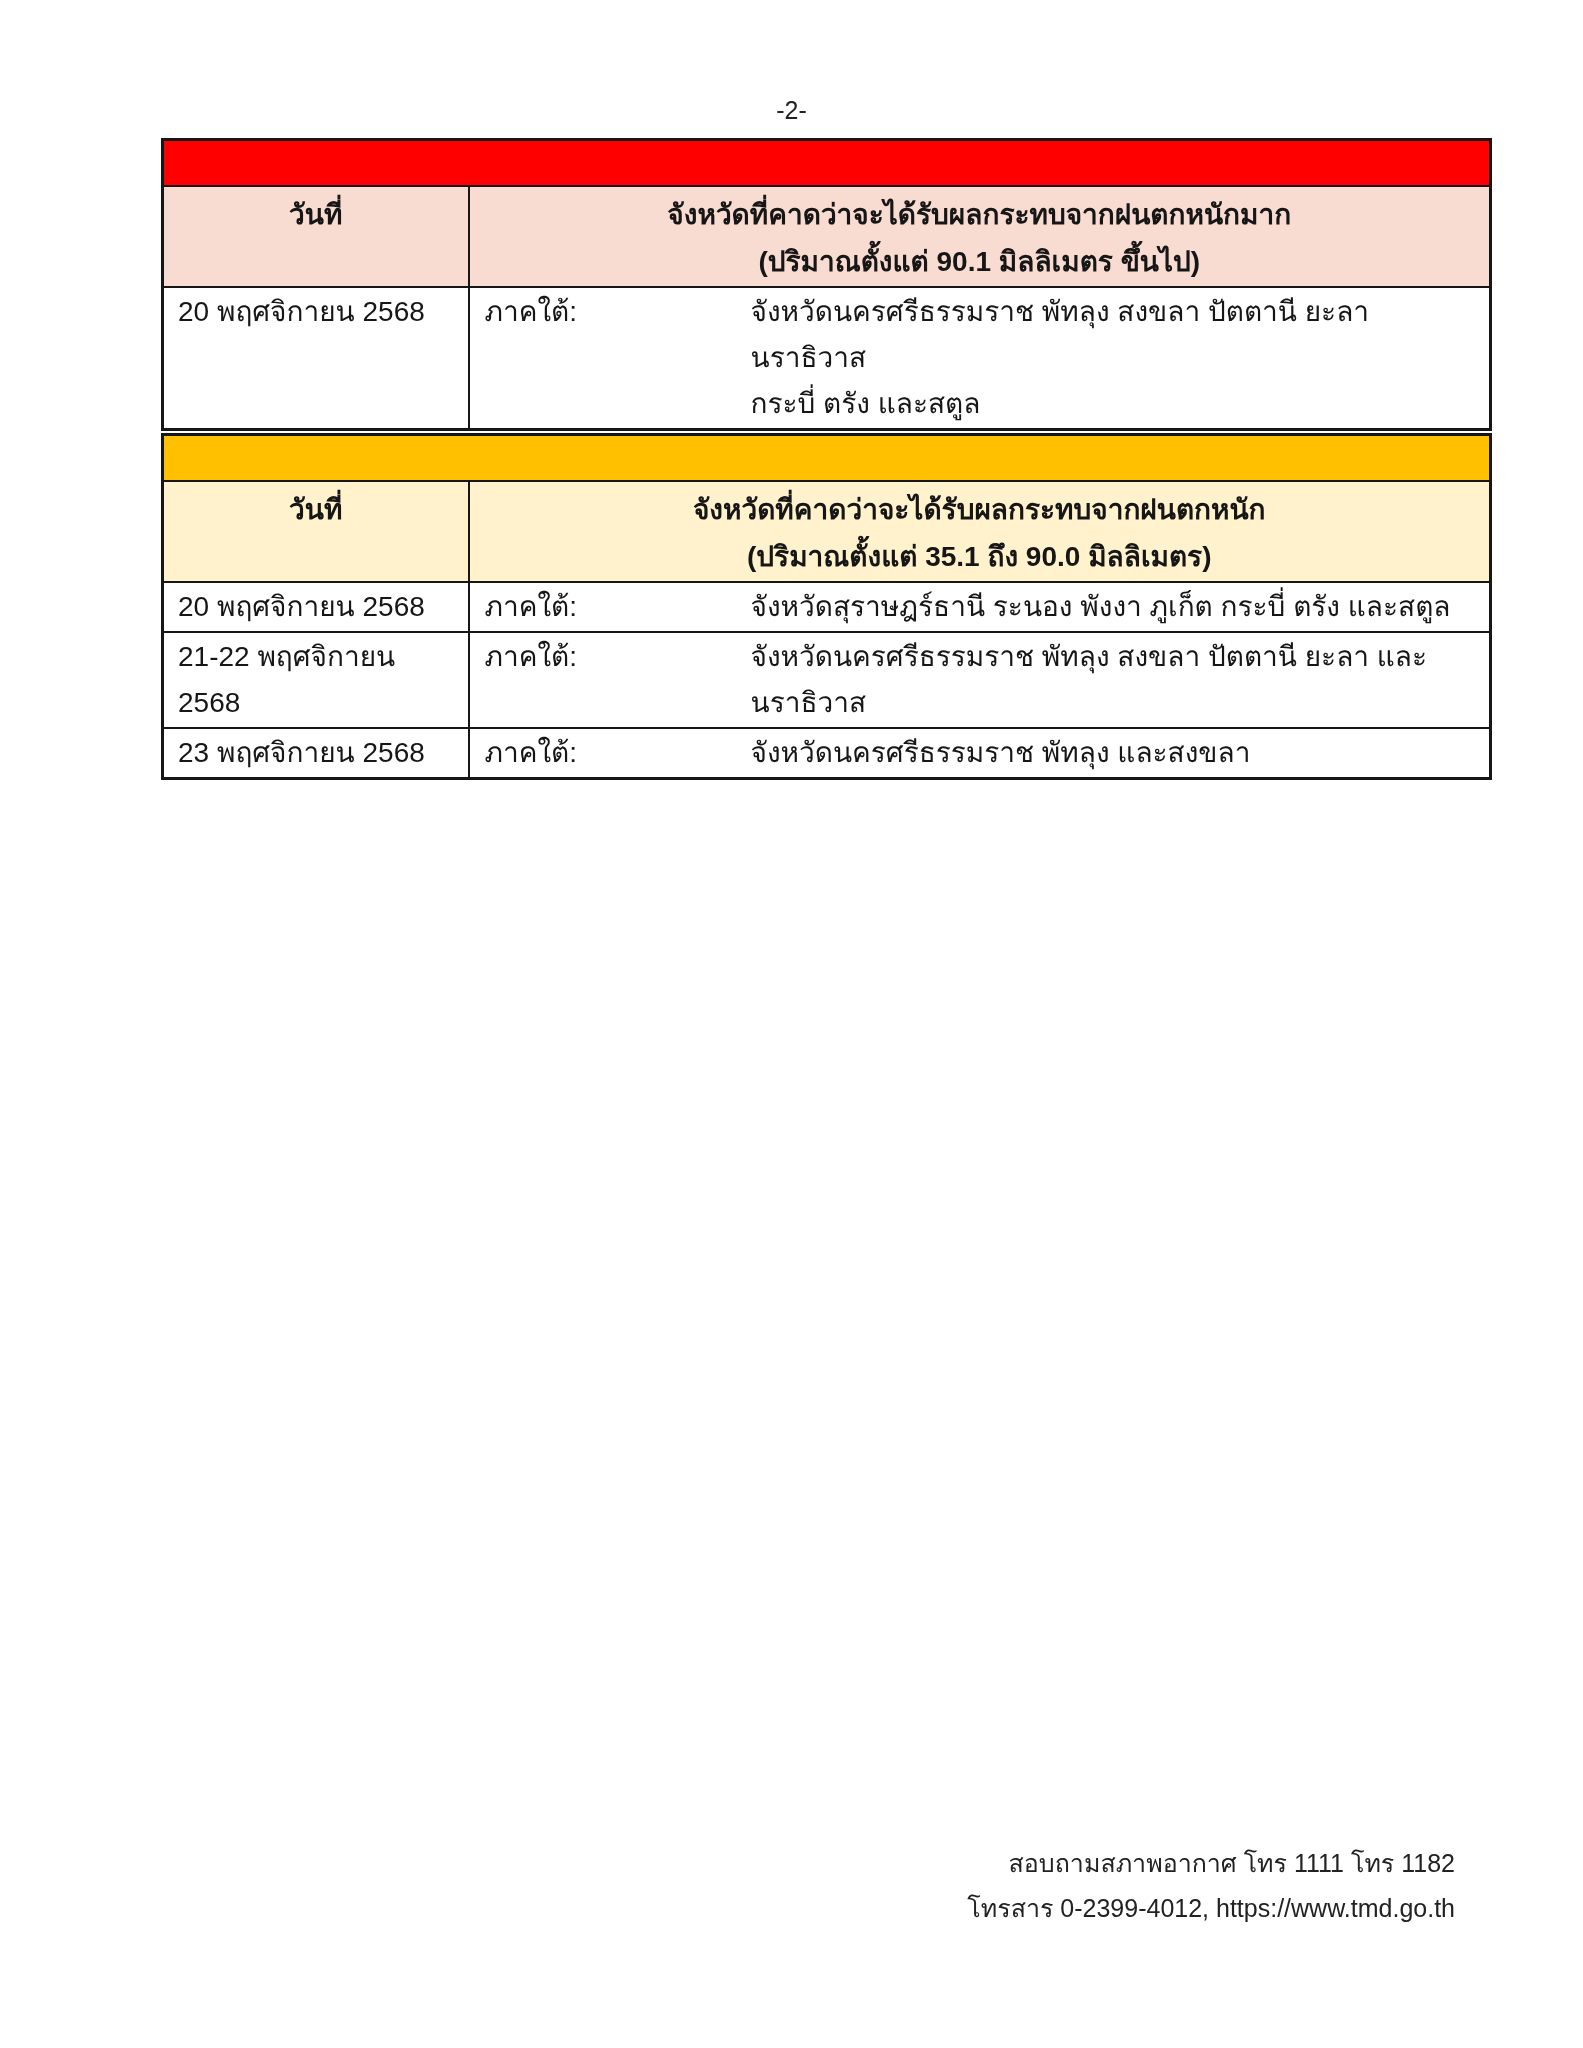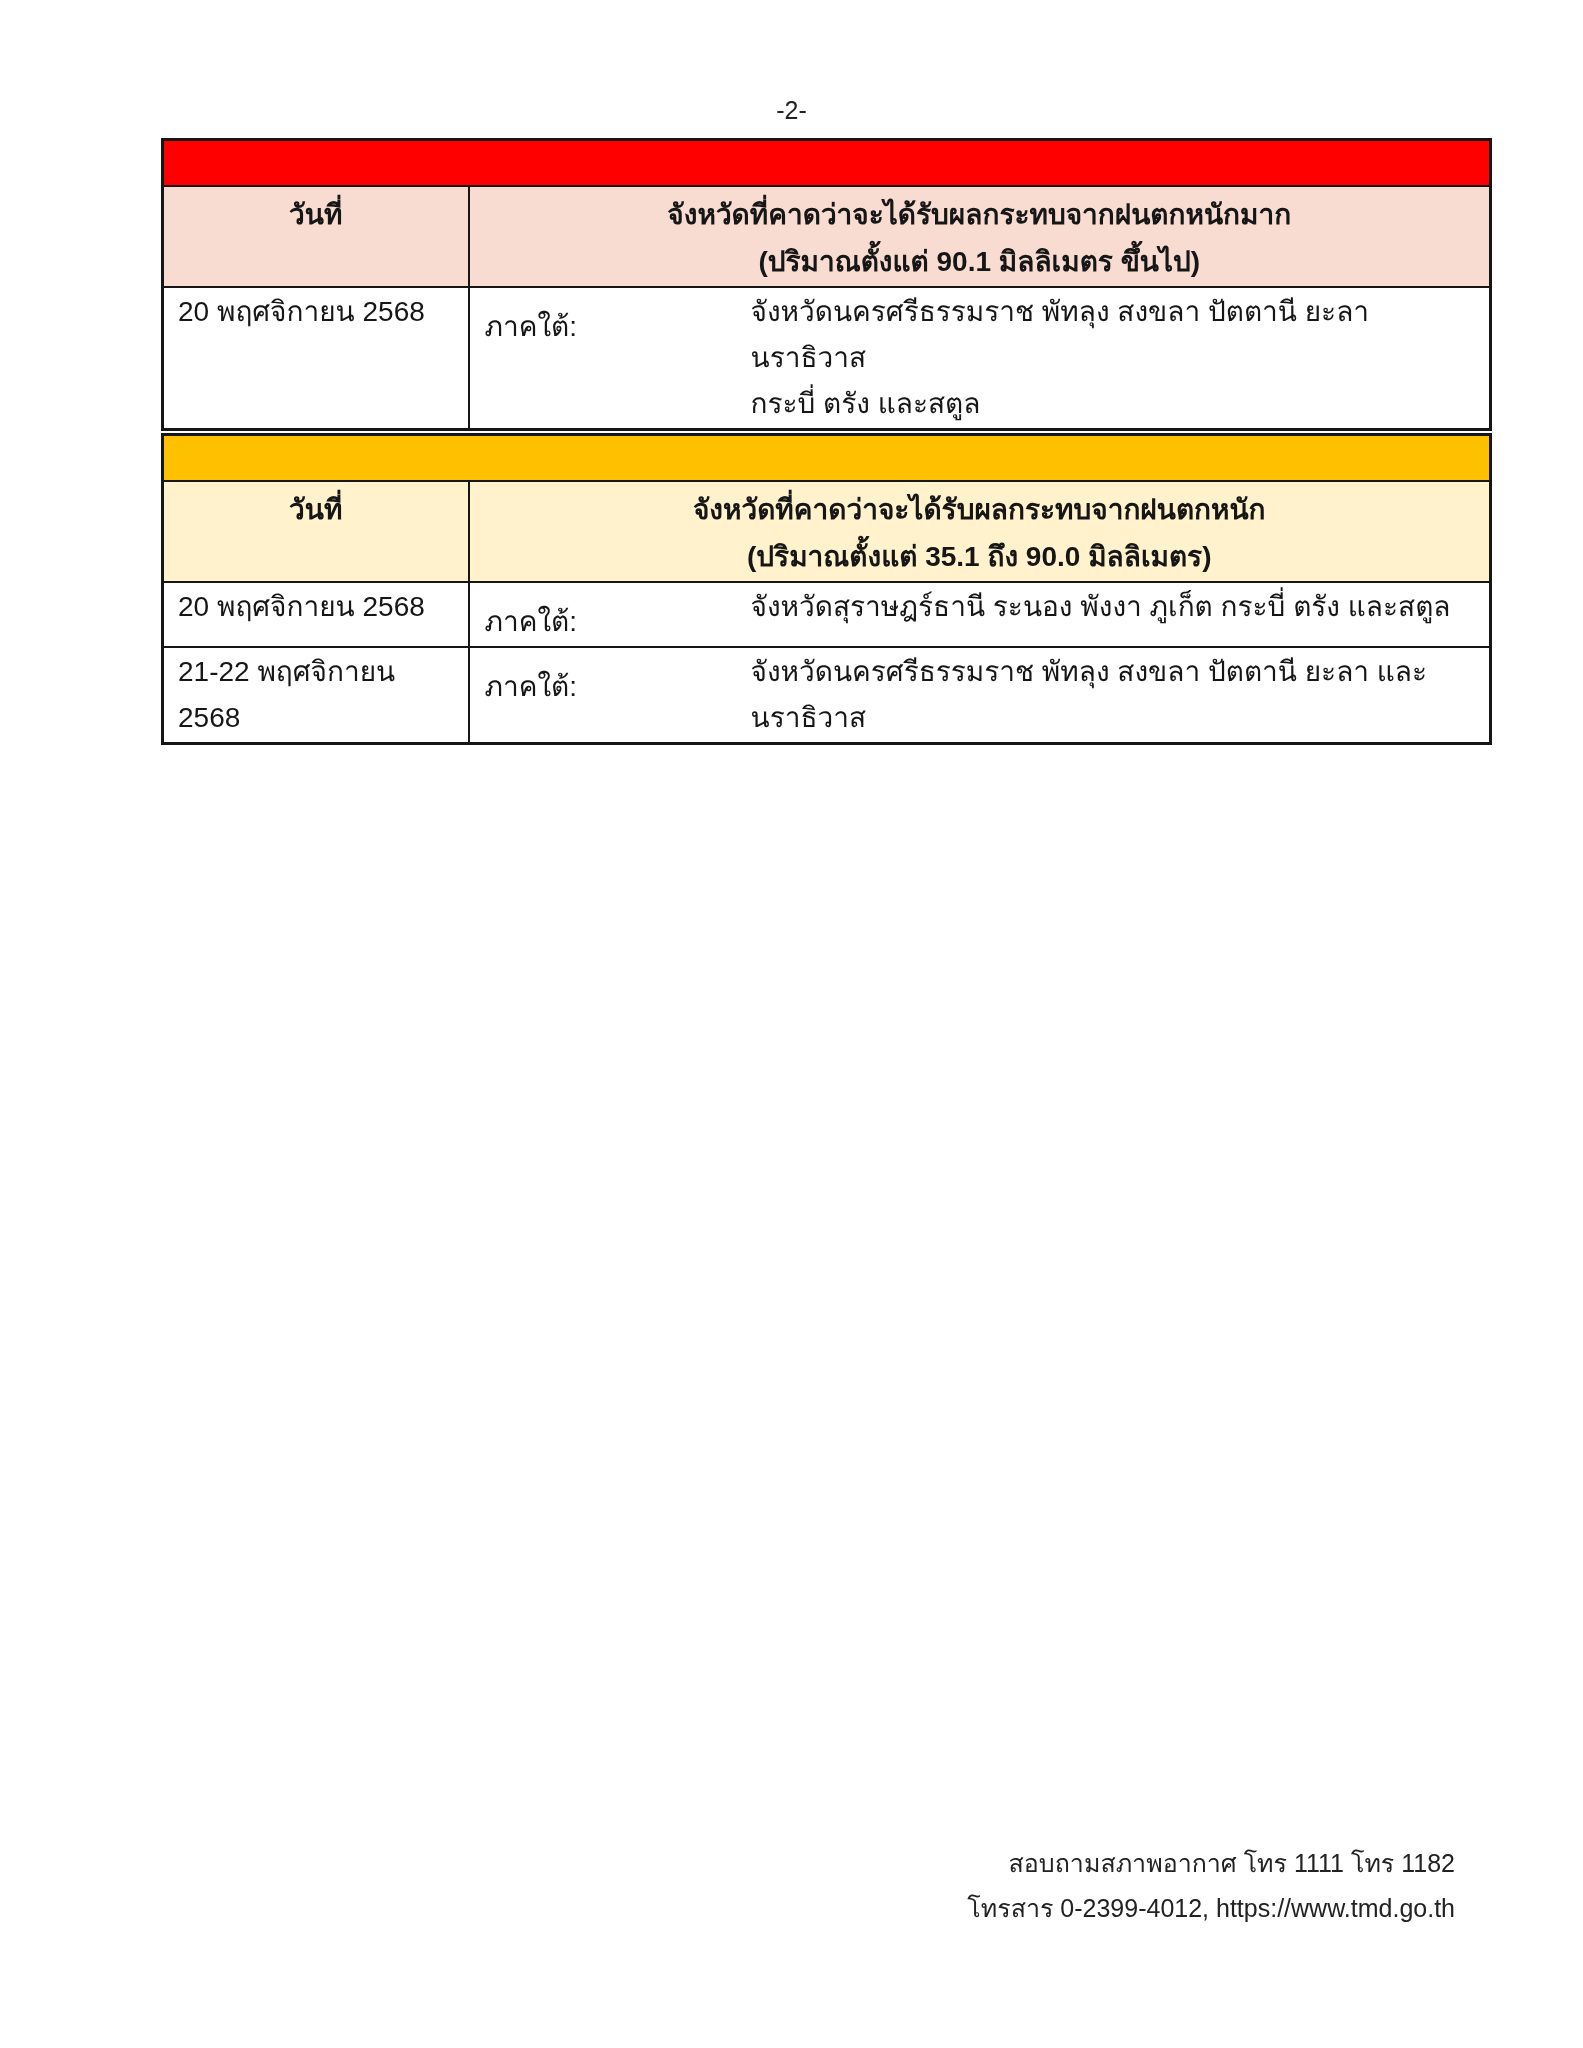--- a/index.html
+++ b/index.html
@@ -42,21 +42,21 @@
     height:94px;
   }
   .hdr .title-cell div{line-height:47px;}
   .datecell{
     font-size:28px;line-height:46px;
     padding:1px 4px 1px 14px;
     text-align:left;
   }
   .regioncell{
     font-size:28px;line-height:46px;
-    padding:16px 0 1px 15px;
+    padding:1px 0 1px 15px;
     border-right:none !important;
     text-align:left;
   }
   .provcell{
     font-size:28px;line-height:46px;
     padding:1px 6px 1px 17px;
     border-left:none !important;
     text-align:left;
   }
   .row-tall td{height:90px;}
@@ -130,20 +130,25 @@
       <tr class="row-short">
         <td class="datecell">20 พฤศจิกายน 2568</td>
         <td class="regioncell">ภาคใต้:</td>
         <td class="provcell">จังหวัดสุราษฎร์ธานี ระนอง พังงา ภูเก็ต กระบี่ ตรัง และสตูล</td>
       </tr>
       <tr class="row-short">
         <td class="datecell">21-22 พฤศจิกายน 2568</td>
         <td class="regioncell">ภาคใต้:</td>
         <td class="provcell">จังหวัดนครศรีธรรมราช พัทลุง สงขลา ปัตตานี ยะลา และนราธิวาส</td>
       </tr>
+      <tr class="row-short">
+        <td class="datecell">23 พฤศจิกายน 2568</td>
+        <td class="regioncell">ภาคใต้:</td>
+        <td class="provcell">จังหวัดนครศรีธรรมราช พัทลุง และสงขลา</td>
+      </tr>
     </tbody>
       </table>
 
   </div>
 
 
   <div class="footer-right">
     <div>สอบถามสภาพอากาศ โทร 1111 โทร 1182</div>
     <div>โทรสาร 0-2399-4012, https://www.tmd.go.th</div>
   </div>

